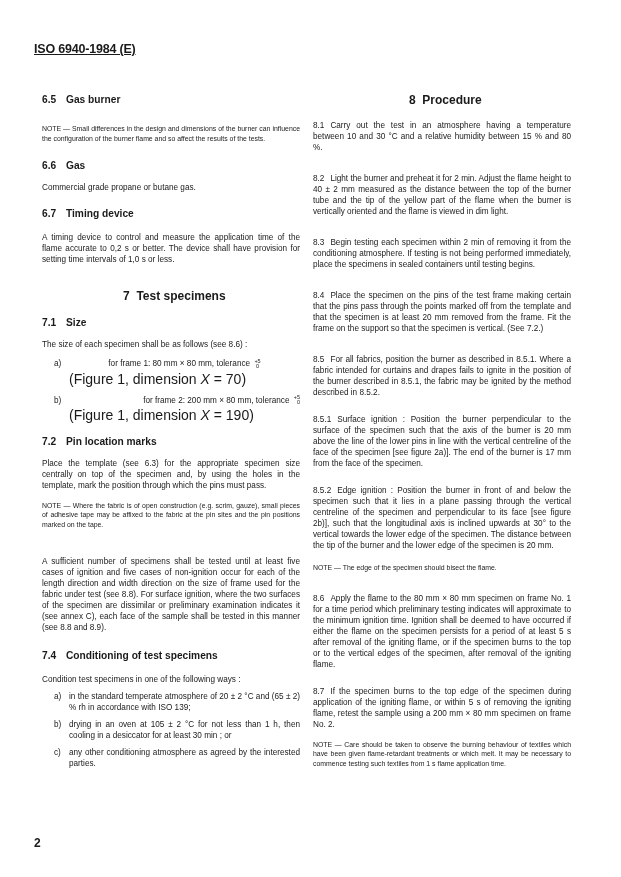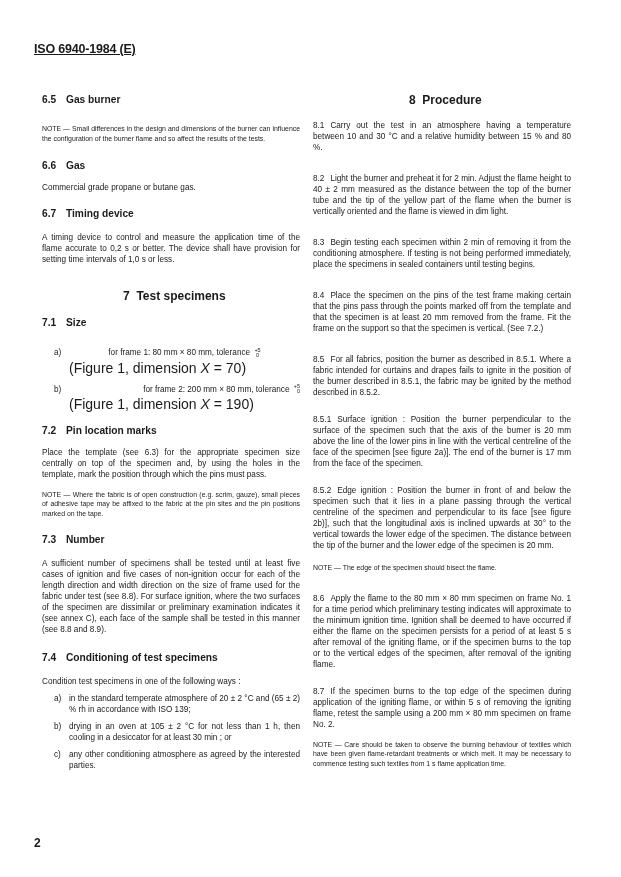--- a/index.html
+++ b/index.html
@@ -67,20 +67,21 @@
 
   <div class="gap24"></div>
   <div class="h2">
     <span class="num">7</span><span>Test specimens</span>
   </div>
   <div class="gap12"></div>
   <div class="h3">
     <span class="num">7.1</span><span>Size</span>
   </div>
   <div class="gap10"></div>
+  <p>The size of each specimen shall be as follows (see 8.6) :</p>
   <div class="gap8"></div>
 
   <div class="item indent">
     <span class="lbl">a)</span>
     <span class="body" style="text-align:center">
       <span>for frame 1: 80 mm × 80 mm, tolerance</span>
       <span class="tol">
           <span>+5</span>
           <span>0</span>
         </span>
@@ -109,23 +110,20 @@
   <div class="gap14"></div>
   <div class="h3">
     <span class="num">7.2</span><span>Pin location marks</span>
   </div>
   <div class="gap10"></div>
   <p>Place the template (see 6.3) for the appropriate specimen size centrally on top of the specimen and, by using the holes in the template, mark the position through which the pins must pass.</p>
   <div class="gap10"></div>
   <p class="note">NOTE — Where the fabric is of open construction (e.g. scrim, gauze), small pieces of adhesive tape may be affixed to the fabric at the pin sites and the pin positions marked on the tape.</p>
 
   <div class="gap14"></div>
-  <div class="h3">
-    <span class="num">7.3</span><span>Number</span>
-  </div>
   <div class="gap12"></div>
   <p>A sufficient number of specimens shall be tested until at least five cases of ignition and five cases of non-ignition occur for each of the length direction and width direction on the size of frame used for the fabric under test (see 8.8). For surface ignition, where the two surfaces of the specimen are dissimilar or preliminary examination indicates it (see annex C), each face of the sample shall be tested in this manner (see 8.8 and 8.9).</p>
 
   <div class="gap16"></div>
   <div class="h3">
     <span class="num">7.4</span><span>Conditioning of test specimens</span>
   </div>
   <div class="gap12"></div>
   <p>Condition test specimens in one of the following ways :</p>
   <div class="gap6"></div>

